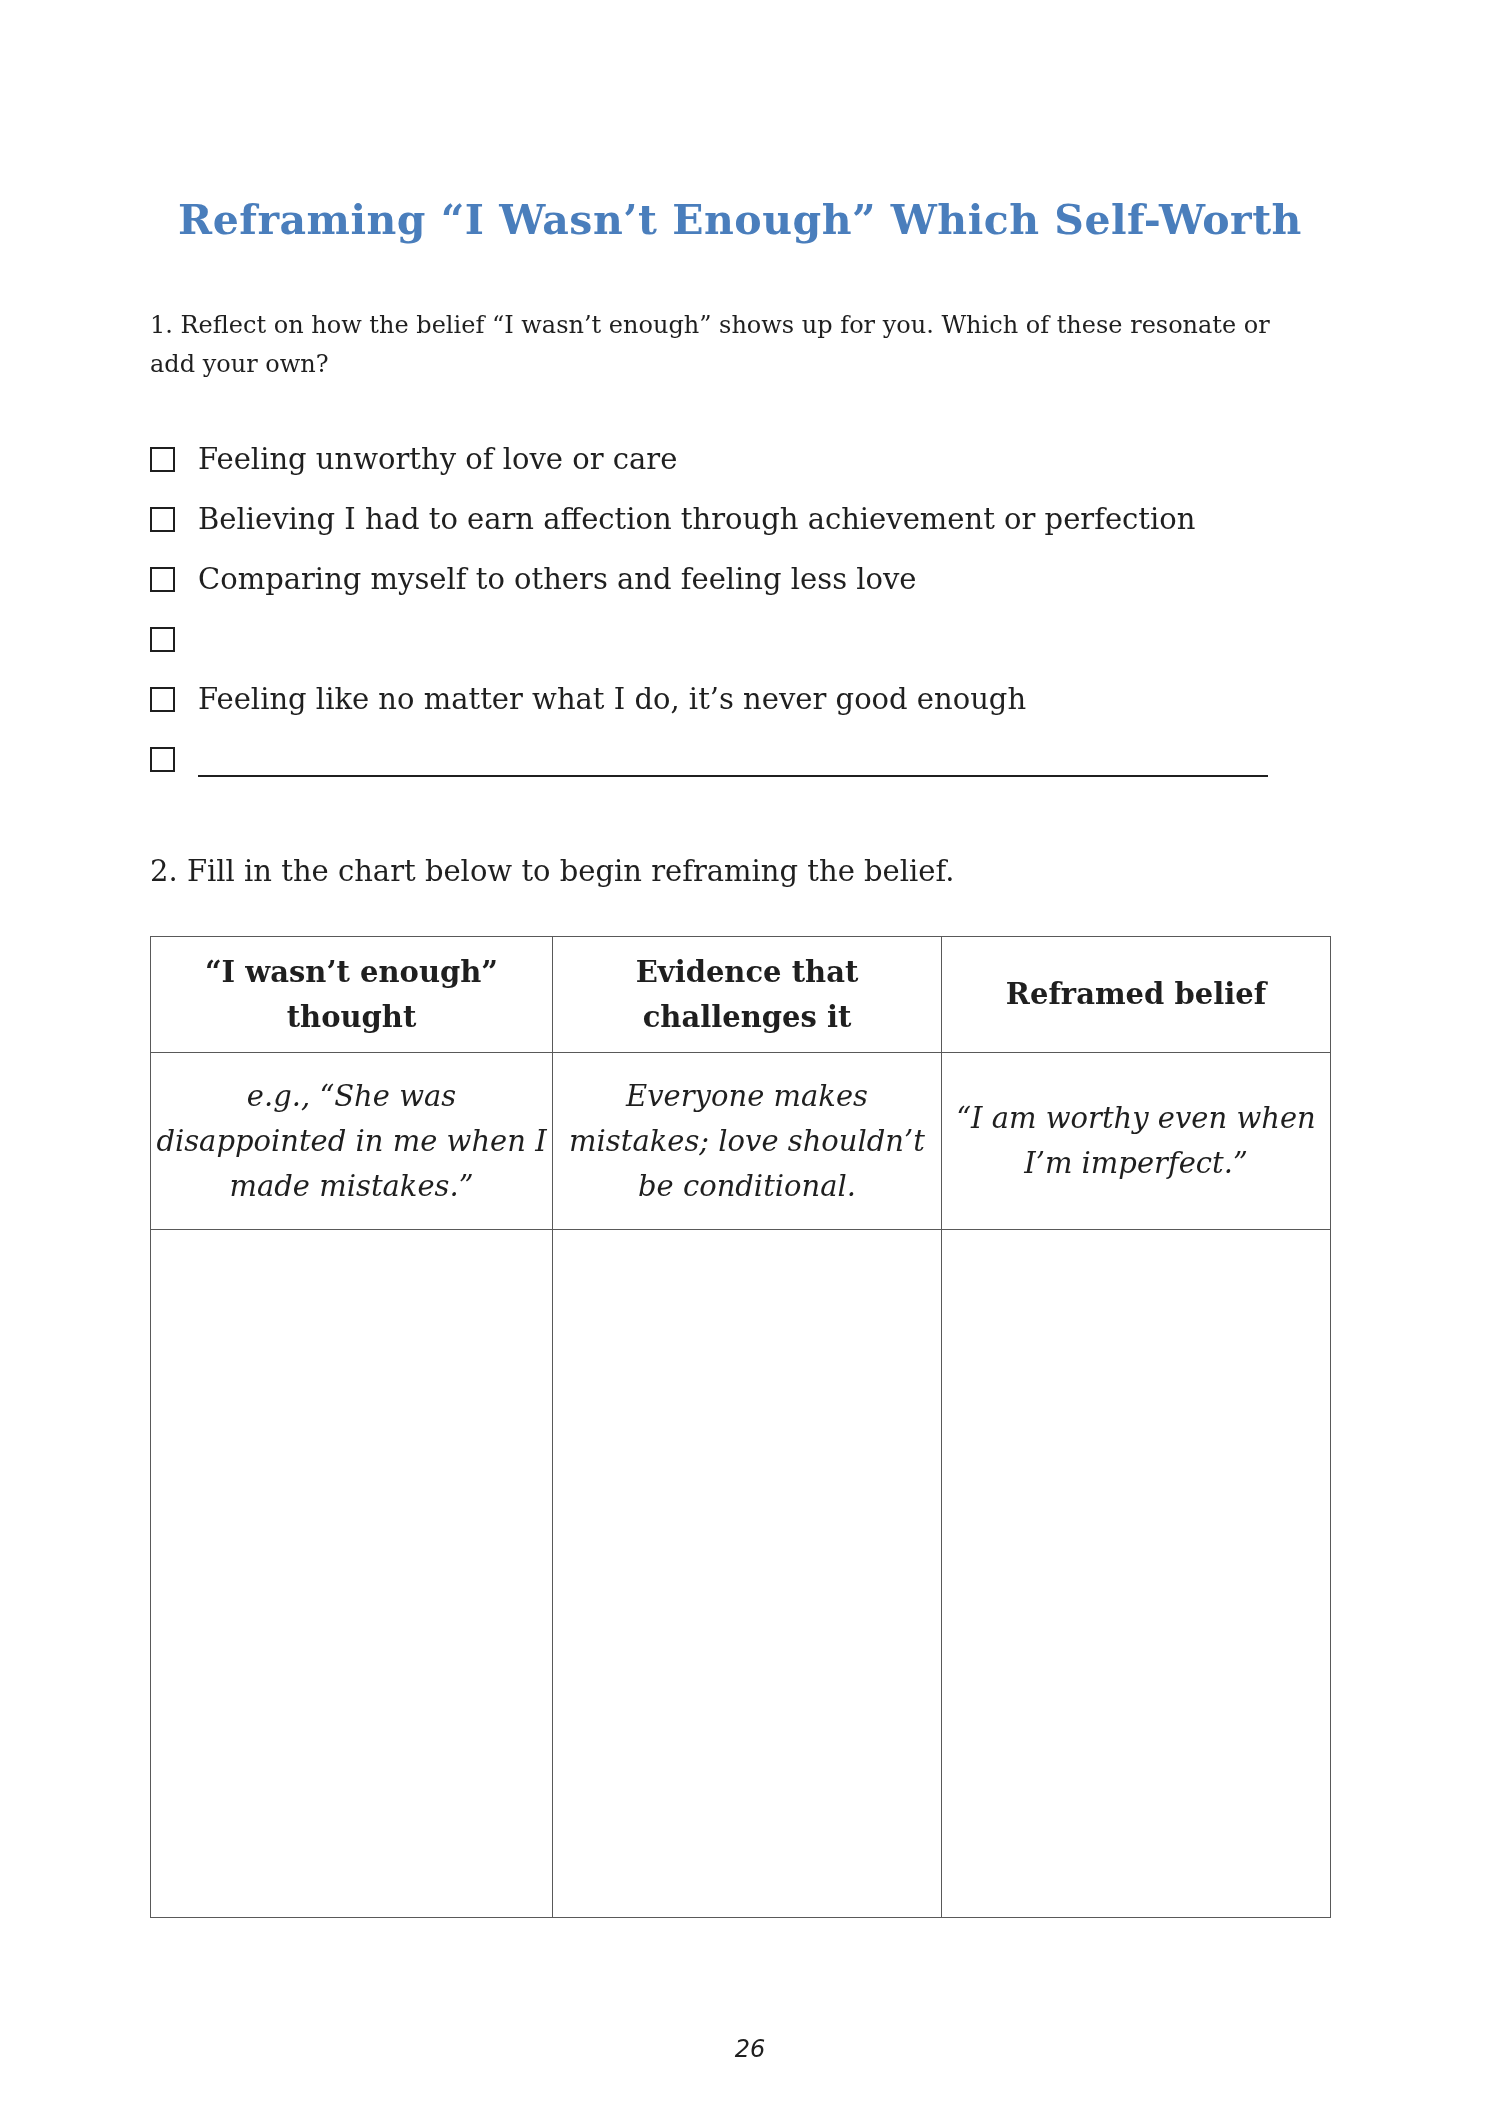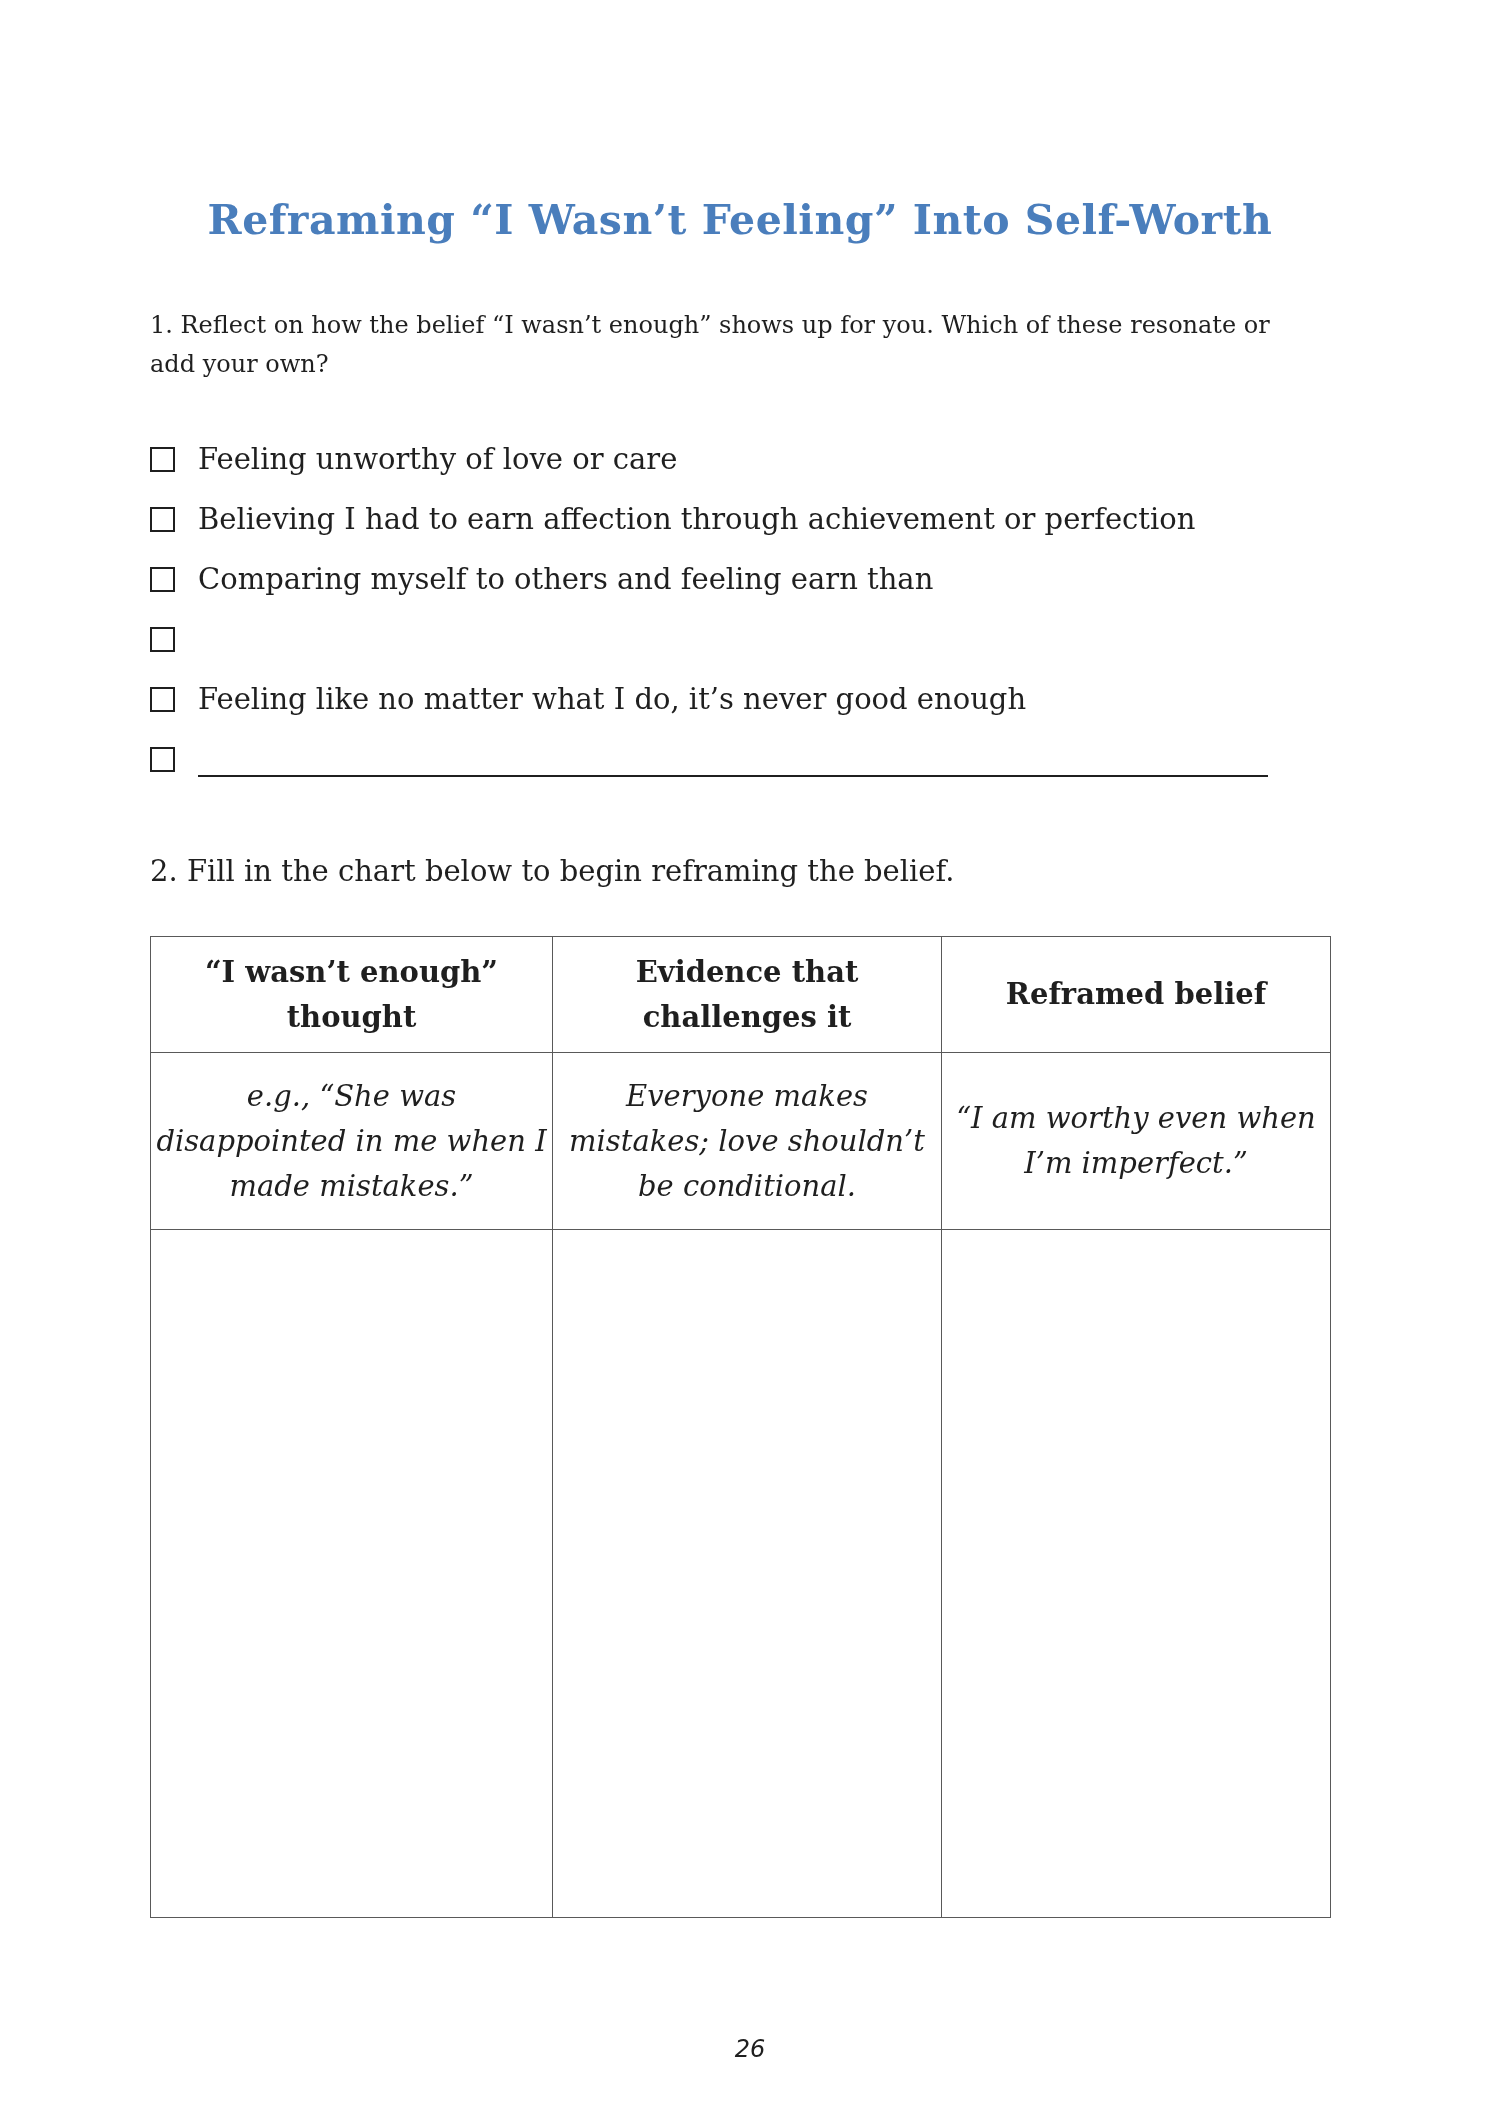--- a/index.html
+++ b/index.html
@@ -99,36 +99,36 @@
     font-family: "DejaVu Sans", "Liberation Sans", sans-serif;
     color: #1f1f1f;
     font-style: italic;
   }
 </style>
 </head>
 <body>
 
 <div class="content">
 
-  <h1 class="title">Reframing “I Wasn’t Feeling” Into Self-Worth</h1>
+  <h1 class="title">Reframing “I Wasn’t Enough” Which Self-Worth</h1>
 
   <p class="para">1. Reflect on how the belief “I wasn’t enough” shows up for you. Which of these resonate or add your own?</p>
 
   <div class="checklist">
     <div class="check-row">
       <span class="checkbox"></span>
       <span class="check-label">Feeling unworthy of love or care</span>
     </div>
     <div class="check-row">
       <span class="checkbox"></span>
       <span class="check-label">Believing I had to earn affection through achievement or perfection</span>
     </div>
     <div class="check-row">
       <span class="checkbox"></span>
-      <span class="check-label">Comparing myself to others and feeling earn than</span>
+      <span class="check-label">Comparing myself to others and feeling less love</span>
     </div>
     <div class="check-row">
       <span class="checkbox"></span>
     </div>
     <div class="check-row">
       <span class="checkbox"></span>
       <span class="check-label">Feeling like no matter what I do, it’s never good enough</span>
     </div>
     <div class="check-row">
       <span class="checkbox"></span>

